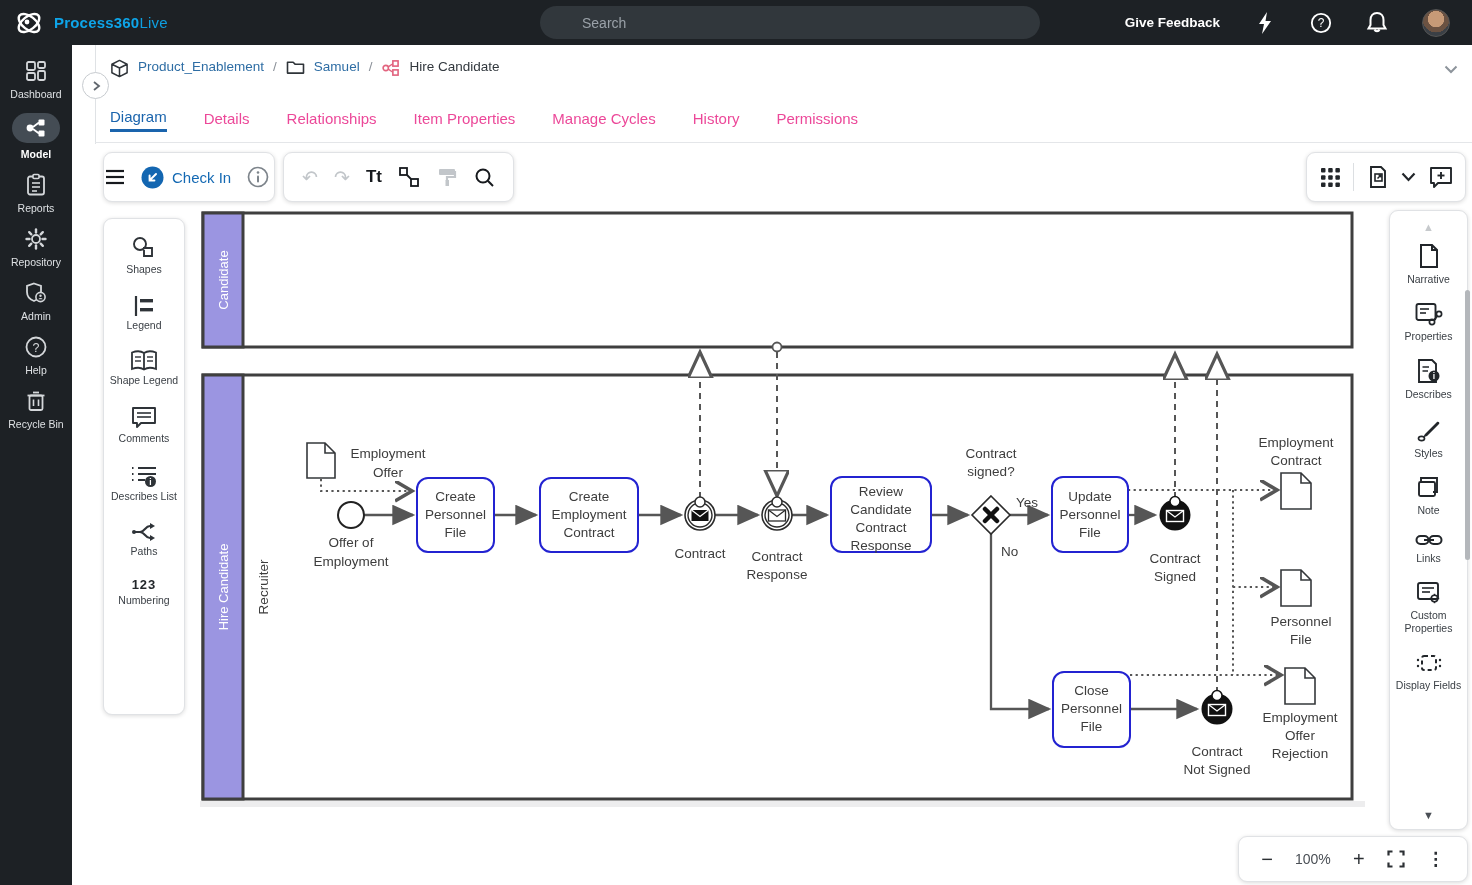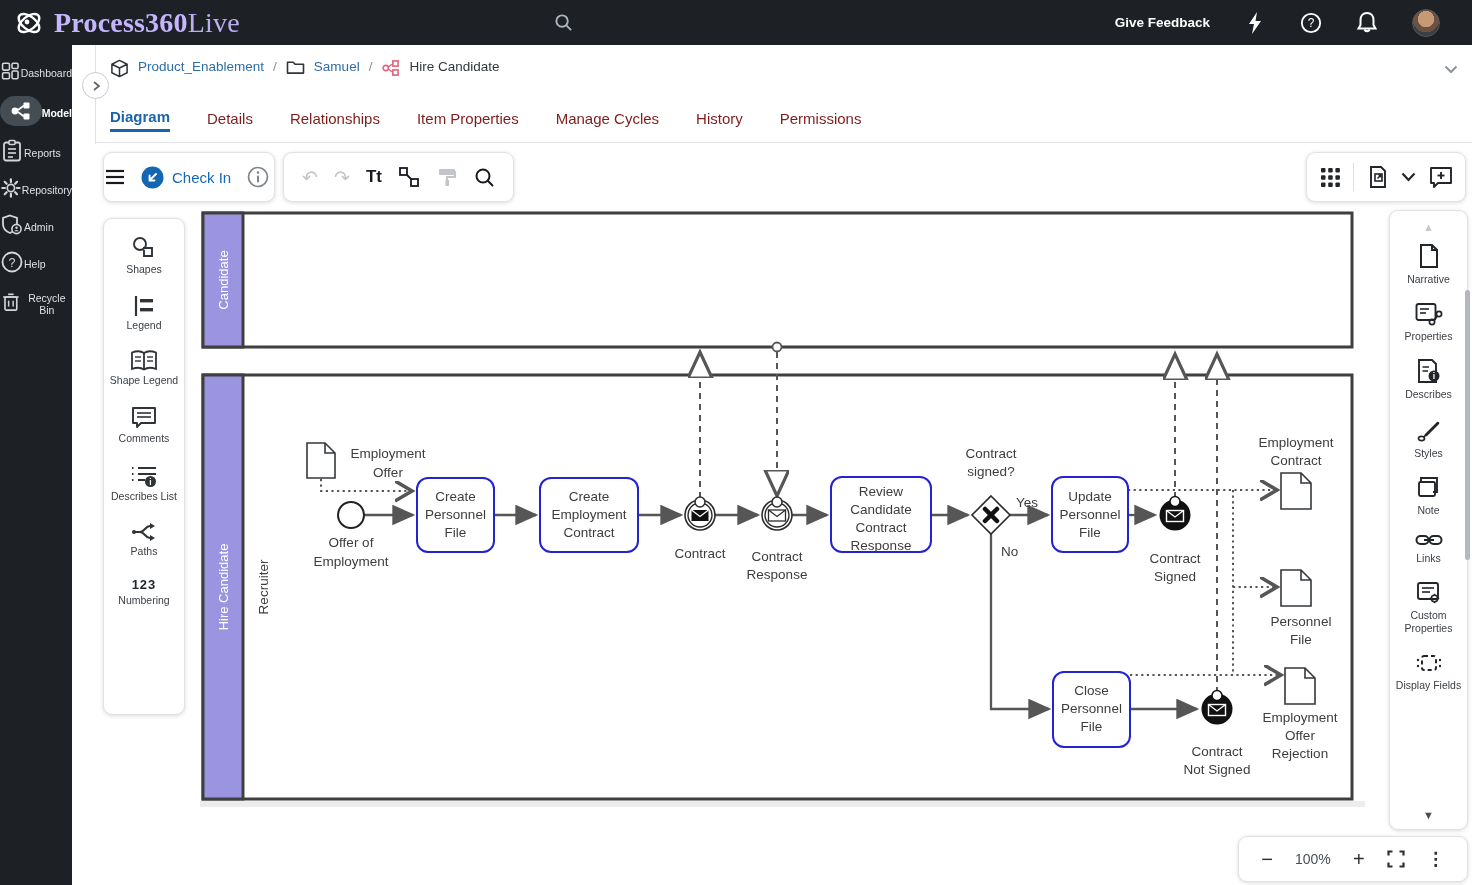--- a/index.html
+++ b/index.html
@@ -2,50 +2,50 @@
 <html><head>
 <meta charset="utf-8">
 <style>
   * { margin:0; padding:0; box-sizing:border-box; }
   html,body { width:1472px; height:885px; font-family:"Liberation Sans",sans-serif; background:#fff; overflow:hidden; }
   .abs { position:absolute; }
 
   
   #topbar { position:absolute; left:0; top:0; width:1472px; height:45px; background:#1d2125; display:flex; align-items:center; z-index:30; }
   .logo-wrap { display:flex; align-items:center; gap:10px; padding-left:14px; }
-  .logo-text { color:#c4b5fd; font-size:28px; letter-spacing:.2px;font-family:Liberation Serif, serif; }
+  .logo-text { color:#0ea5e9; font-size:15px; letter-spacing:.2px; }
   .logo-text b { font-weight:700; }
   .logo-text span.lt { font-weight:300; opacity:.95; }
   #search-pill { position:absolute; left:540px; top:6px; width:500px; height:33px; background:#31373c; border:none; outline:none; border-radius:17px; color:#cfd4d8; font-size:14px; padding-left:42px; font-family:"Liberation Sans",sans-serif; }
   #search-pill::placeholder { color:#9aa1a8; }
-  .tb-right { position:absolute; right:0; top:0; height:45px; display:flex; align-items:center; gap:34px; padding-right:32px; }
+  .tb-right { position:absolute; right:0; top:0; height:45px; display:flex; align-items:center; gap:34px; padding-right:22px; }
   .give-fb { color:#fff; font-weight:700; font-size:13.5px; cursor:pointer; }
   .tb-ic { width:22px; height:22px; display:flex; align-items:center; justify-content:center; cursor:pointer; }
   .avatar { width:28px; height:28px; border-radius:50%; background:radial-gradient(circle at 50% 35%, #c79a77 0 38%, #6b5242 39% 62%, #3a3f45 63%); border:1px solid #555; cursor:pointer; }
 
   
   #sidenav { position:absolute; left:0; top:45px; width:72px; height:840px; background:#1d2125; display:flex; flex-direction:column; align-items:center; padding-top:14px; z-index:25; }
-  .nav-item { display:flex; flex-direction:row; align-items:center; margin-bottom:13px; cursor:pointer; width:72px; }
+  .nav-item { display:flex; flex-direction:column; align-items:center; margin-bottom:13px; cursor:pointer; width:72px; }
   .nav-item .lbl { margin-top:5px; font-size:10.5px; color:#dde0e3; text-align:center; line-height:1.15; }
   .nav-item.active .lbl { color:#fff; font-weight:700; }
   .nav-pill { width:48px; height:30px; border-radius:15px; background:#444c54; display:flex; align-items:center; justify-content:center; }
 
   
   #content { position:absolute; left:72px; top:45px; width:1400px; height:840px; background:#fff; }
   #vline { position:absolute; left:23px; top:0; width:1px; height:99px; background:#dfe2e5; }
   #collapse-btn { position:absolute; left:10px; top:27px; width:27px; height:27px; border-radius:50%; background:#fff; border:1px solid #c7cbcf; display:flex; align-items:center; justify-content:center; cursor:pointer; z-index:5; }
   .crumbs { position:absolute; left:38px; top:14px; display:flex; align-items:flex-start; gap:9px; font-size:13.5px; }
   .crumb-link { color:#2e6da4; cursor:pointer; }
   .crumb-sep { color:#8a9098; }
   .crumb-cur { color:#32383e; }
   #crumb-caret { position:absolute; right:14px; top:20px; cursor:pointer; }
 
   .tabs { position:absolute; left:38px; top:52px; display:flex; gap:37px; height:46px; align-items:center; }
-  .tab { font-size:15px; color:#7f1d1d; cursor:pointer; padding-bottom:4px; }
-  .tab.active { color:#1a64ad; font-weight:700; border-bottom:3px solid #1a64ad; }
+  .tab { font-size:15px; color:#ec4899; cursor:pointer; padding-bottom:4px; }
+  .tab.active { color:#1a64ad; font-weight:400; border-bottom:3px solid #1a64ad; }
   #tabline { position:absolute; left:23px; top:97px; width:1377px; height:1px; background:#e4e6e9; }
 
   .card { background:#fff; border:1px solid #e0e2e5; border-radius:9px; box-shadow:0 1px 4px rgba(0,0,0,.14); }
   #tb-card1 { position:absolute; left:31px; top:107px; width:172px; height:50px; display:flex; align-items:center; gap:16px; padding:0 1px; }
   #tb-card2 { position:absolute; left:211px; top:107px; width:231px; height:50px; display:flex; align-items:center; justify-content:space-around; padding:0 10px; }
   #tb-card3 { position:absolute; left:1234px; top:107px; width:160px; height:50px; display:flex; align-items:center; justify-content:space-evenly; }
   .checkin-lbl { color:#1469b3; font-size:15px; cursor:pointer; white-space:nowrap; }
   .tool { cursor:pointer; display:flex; align-items:center; justify-content:center; }
   .glyph { font-size:19px; color:#c2c6ca; line-height:1; }
   .tt { font-size:17px; font-weight:700; color:#16191d; }
@@ -91,20 +91,21 @@
       <ellipse cx="15" cy="15" rx="12" ry="6.5" fill="none" stroke="#fff" stroke-width="2.4" transform="rotate(-38 15 15)"></ellipse>
       <ellipse cx="15" cy="15" rx="12" ry="6.5" fill="none" stroke="#fff" stroke-width="2.4" transform="rotate(38 15 15)"></ellipse>
       <circle cx="13" cy="14" r="2.4" fill="#fff"></circle>
     </svg>
     <div class="logo-text"><b>Process360</b><span class="lt">Live</span></div>
   </div>
   <svg class="abs" style="left:554px;top:13px;" width="19" height="19" viewBox="0 0 20 20">
     <circle cx="8.5" cy="8.5" r="6" fill="none" stroke="#aeb4ba" stroke-width="2"></circle>
       <line x1="13" y1="13" x2="18" y2="18" stroke="#aeb4ba" stroke-width="2"></line>
   </svg>
+  <input id="search-pill" placeholder="Search" style="">
   <div class="tb-right">
     <div class="give-fb">Give Feedback</div>
     <div class="tb-ic">
       <svg width="16" height="22" viewBox="0 0 16 22">
           <polygon points="10,0 2,12 7,12 5,22 14,9 8.5,9" fill="#fff"></polygon>
         </svg>
     </div>
     <div class="tb-ic">
       <svg width="24" height="24" viewBox="0 0 24 24">
           <circle cx="12" cy="12" r="10" fill="none" stroke="#fff" stroke-width="2"></circle>

